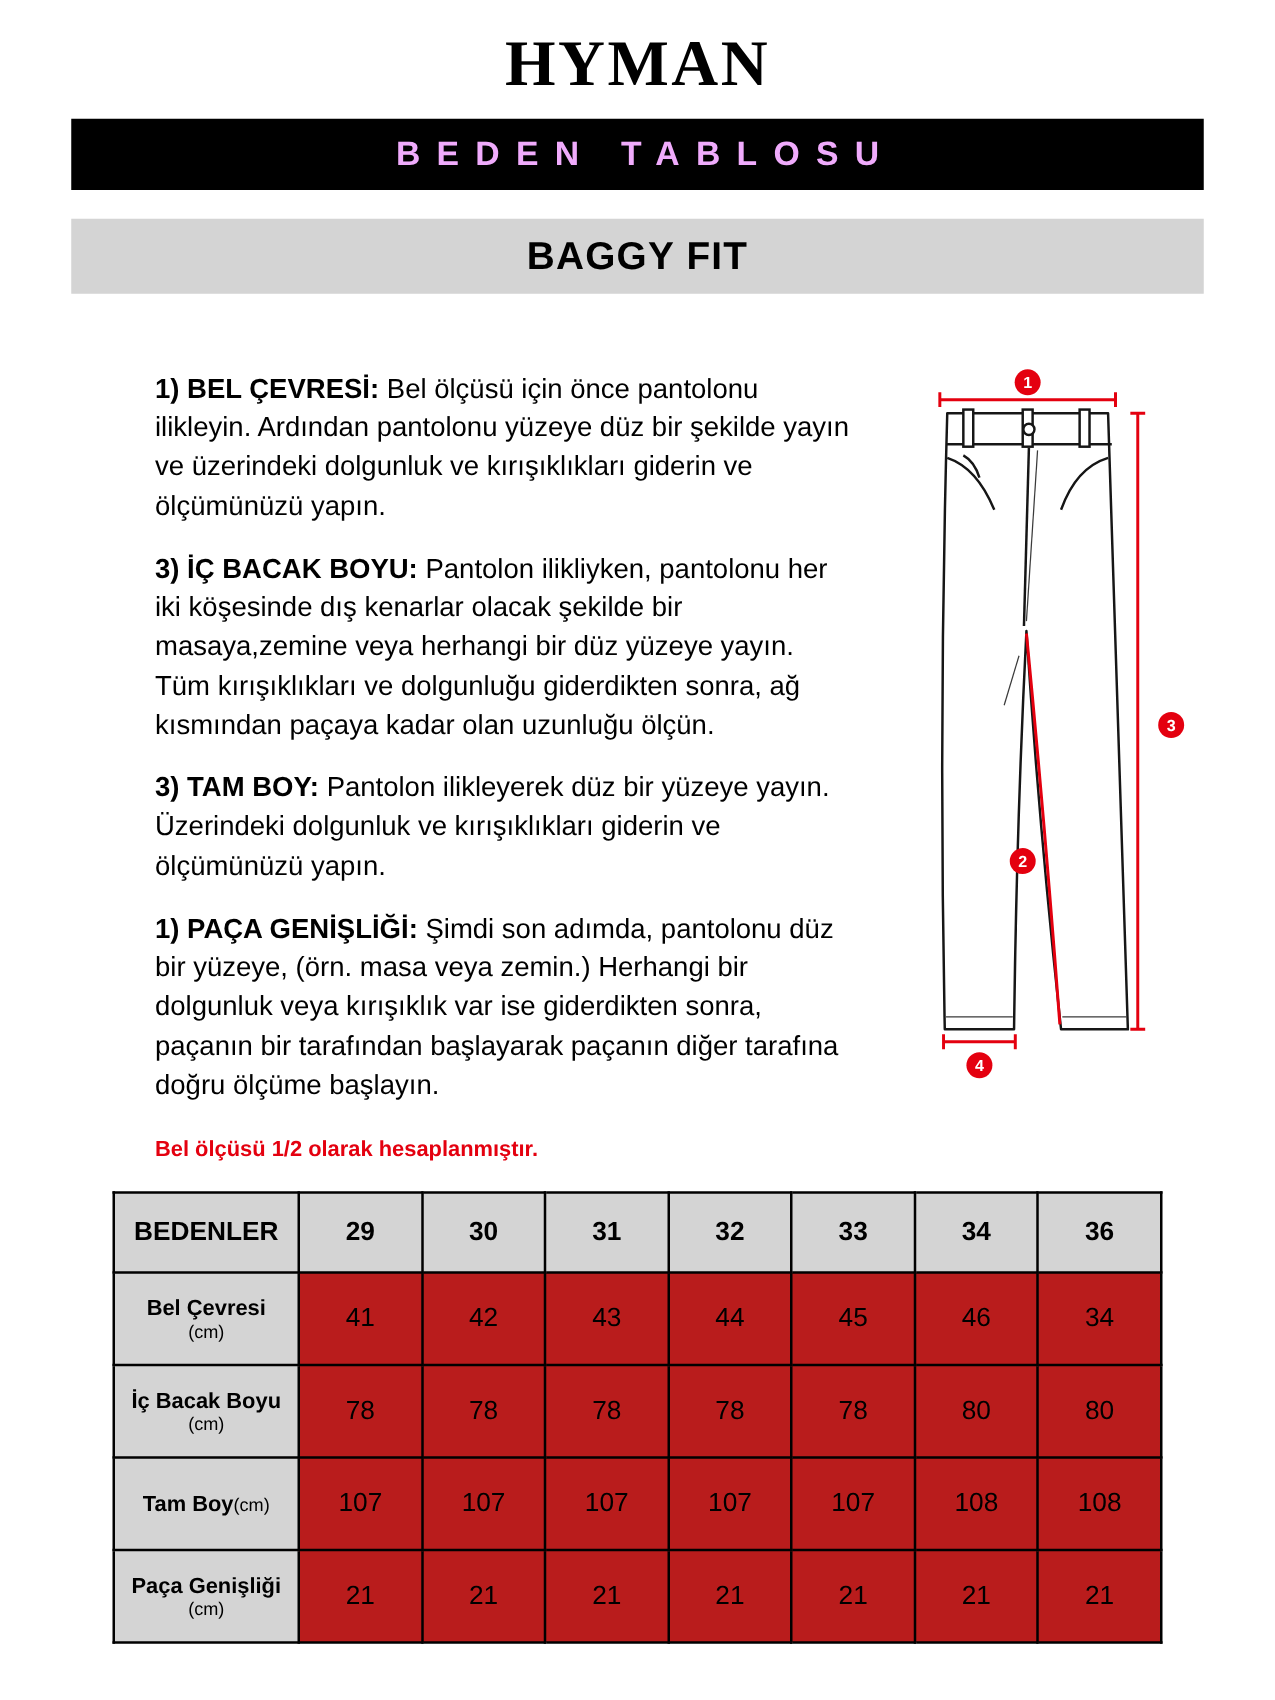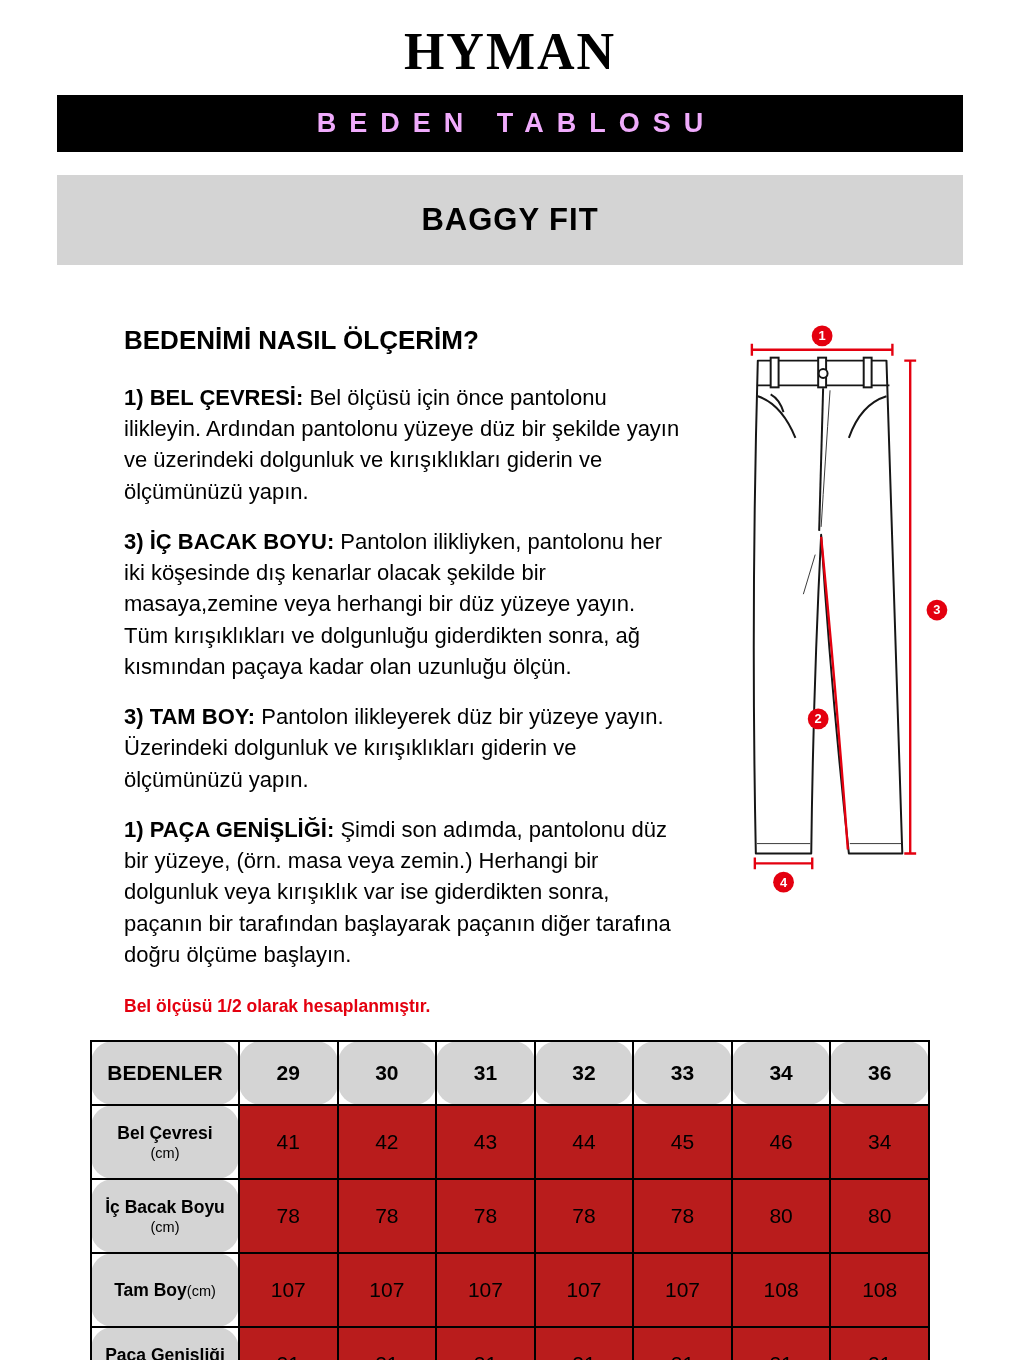--- a/index.html
+++ b/index.html
@@ -19,21 +19,21 @@
   .bar-black {
     margin-top: 14px;
     background: var(--bar-background, #000);
     color: #f0abfc; font-size: 27px; font-weight: 600;
     letter-spacing: 13px; padding: 13px 0 13px 13px;
   }
   .bar-gray {
     margin-top: 23px;
     background: var(--panel-gray, #d4d4d4);
     color: #000; font-size: 31px; font-weight: 700;
-    letter-spacing: 1px; padding: 27px 0;
+    letter-spacing: 1px; padding: 12px 0;
   }
   .content { display: flex; align-items: flex-start; padding: 60px 66px 0 124px; }
   .guide { width: 558px; }
   .guide h2 { margin: 0 0 26px; font-size: 26px; }
   .step { margin: 0 0 19px; font-size: 22px; line-height: 1.42; }
   .step b { font-weight: 700; }
   .note { margin-top: 26px; color: var(--accent-red, #e4000f); font-weight: 700; font-size: 17.5px; }
   .diagram { margin-left: auto; width: 238px; }
 
   
@@ -47,21 +47,21 @@
 
   
   .size-table {
     margin: 6px auto 0; width: 840px;
     border-collapse: collapse; table-layout: fixed;
   }
   .size-table td {
     border: 2px solid #000; text-align: center; vertical-align: middle;
     padding: 0;
   }
-  td.gray { background: var(--panel-gray, #d4d4d4); border-radius: 22px; }
+  td.gray { background: var(--panel-gray, #d4d4d4); }
   .hdr-row td { height: 64px; font-weight: 700; font-size: 21px; }
   td.col-label { width: 148px; }
   .hdr-label { font-size: 18.5px; }
   .data-row td { height: 74px; }
   td.val { font-size: 21px; background: #b91c1c; }
   td.rowlbl { font-weight: 700; font-size: 17.5px; line-height: 1.3; margin-top: 17px; }
   .lbl-unit { display: block; font-weight: 400; font-size: 14.5px; }
   td.rowlbl.inline .lbl-main, td.rowlbl.inline .lbl-unit { display: inline; }
 </style>
 </head>
@@ -69,21 +69,20 @@
 
 <div class="logo">HYMAN</div>
 
 <div class="bar bar-black">BEDEN TABLOSU</div>
 
 <div class="bar bar-gray">BAGGY FIT</div>
 
 <div class="content">
 
   <div class="guide">
-    <h2>BEDENİMİ NASIL ÖLÇERİM?</h2>
 
     <p class="step"><b>1) BEL ÇEVRESİ:</b> <span>Bel ölçüsü için önce pantolonu ilikleyin. Ardından pantolonu yüzeye düz bir şekilde yayın ve üzerindeki dolgunluk ve kırışıklıkları giderin ve ölçümünüzü yapın.</span></p>
 
     <p class="step"><b>3) İÇ BACAK BOYU:</b> <span>Pantolon ilikliyken, pantolonu her iki köşesinde dış kenarlar olacak şekilde bir masaya,zemine veya herhangi bir düz yüzeye yayın. Tüm kırışıklıkları ve dolgunluğu giderdikten sonra, ağ kısmından paçaya kadar olan uzunluğu ölçün.</span></p>
 
     <p class="step"><b>3) TAM BOY:</b> <span>Pantolon ilikleyerek düz bir yüzeye yayın. Üzerindeki dolgunluk ve kırışıklıkları giderin ve ölçümünüzü yapın.</span></p>
 
     <p class="step"><b>1) PAÇA GENİŞLİĞİ:</b> <span>Şimdi son adımda, pantolonu düz bir yüzeye, (örn. masa veya zemin.) Herhangi bir dolgunluk veya kırışıklık var ise giderdikten sonra, paçanın bir tarafından başlayarak paçanın diğer tarafına doğru ölçüme başlayın.</span></p>
 
     <p class="note">Bel ölçüsü 1/2 olarak hesaplanmıştır.</p>

